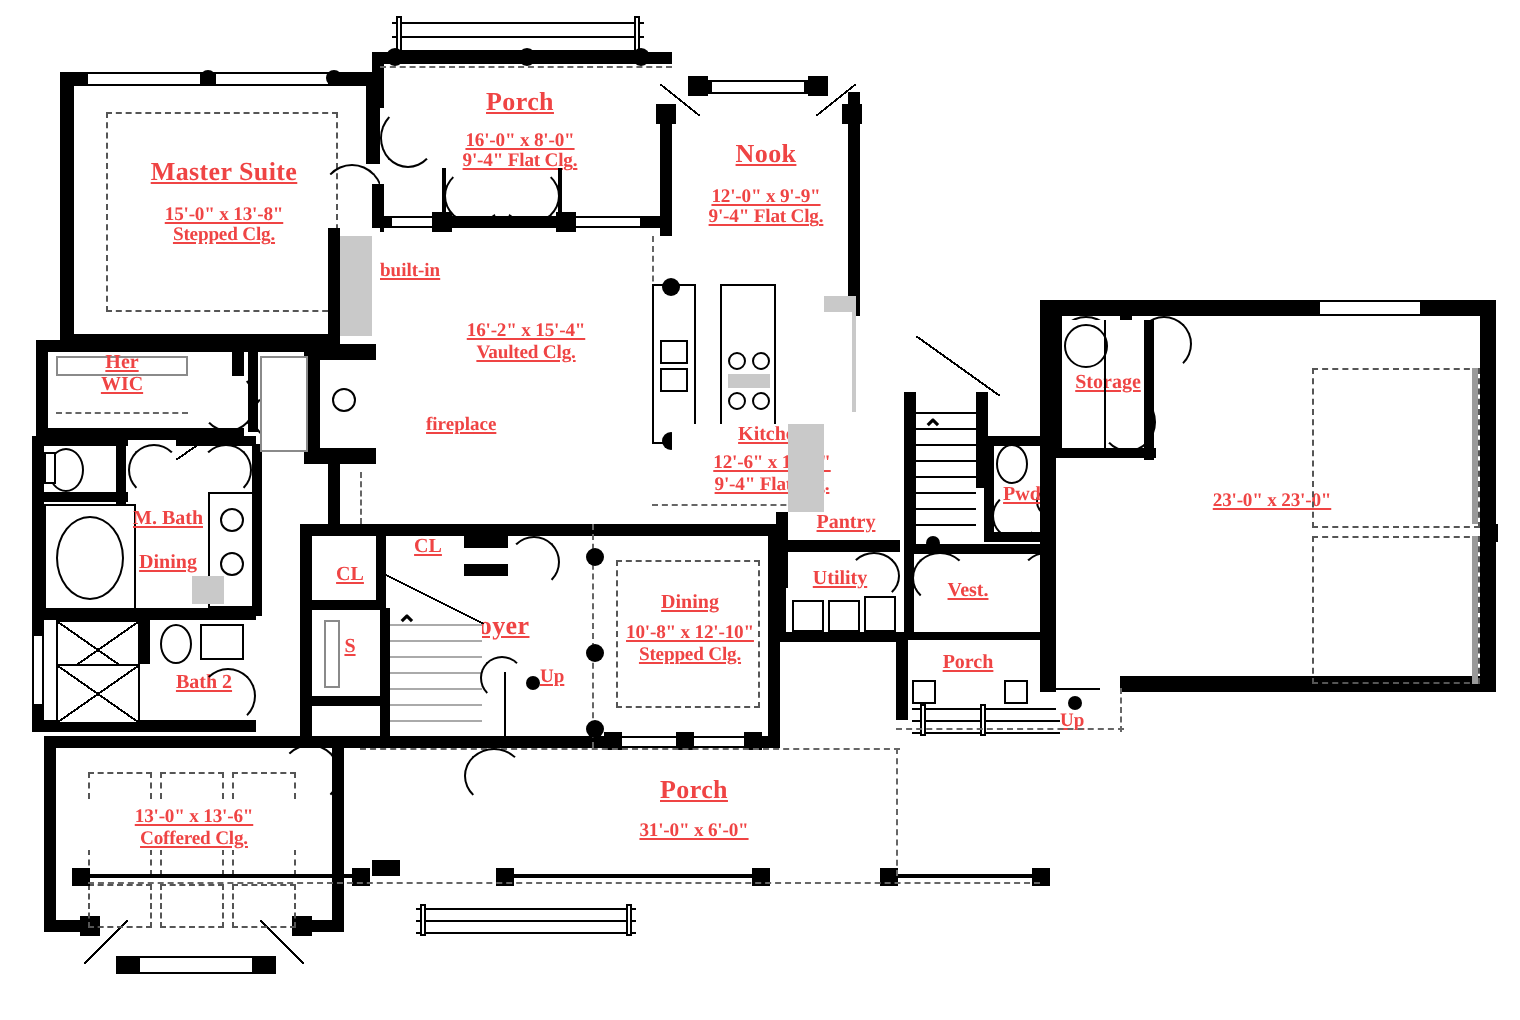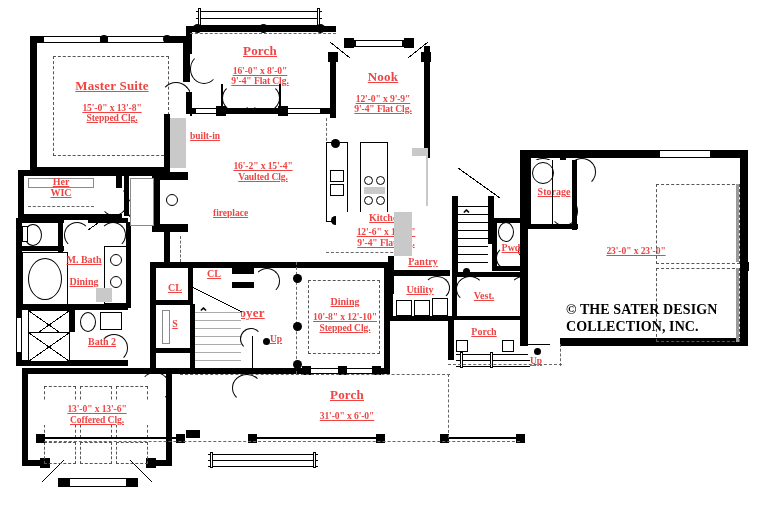--- a/index.html
+++ b/index.html
@@ -587,16 +587,14 @@
     <div class="post" style="left:2px"></div>
     <div class="post" style="right:2px"></div>
   </div>
 
   <div class="swing tl" style="left:232px;top:374px;width:30px;height:28px;"></div>
   <div class="wall" style="left:186px;top:430px;width:14px;height:8px;"></div>
 
   <div class="dashline-v" style="left:560px;top:344px;height:22px;"></div>
   <div class="dashline-h" style="left:448px;top:364px;width:114px;"></div>
 
-  <div class="copy" style="left:566px;top:302px;width:190px;">© THE SATER DESIGN
-COLLECTION, INC.</div>
 
 </div>
 
 </body></html>

